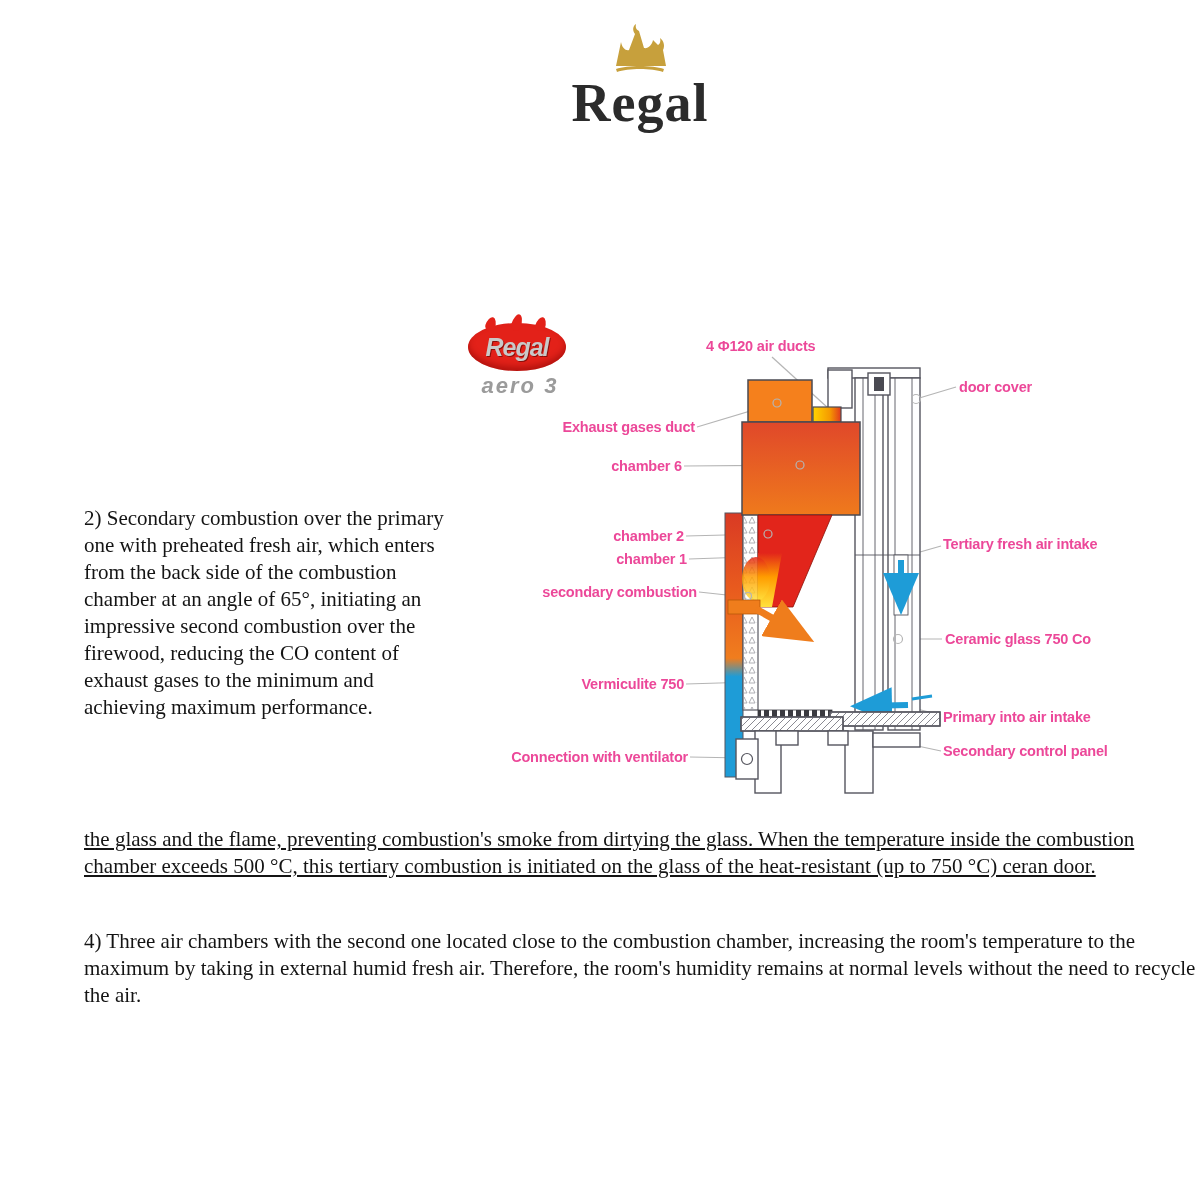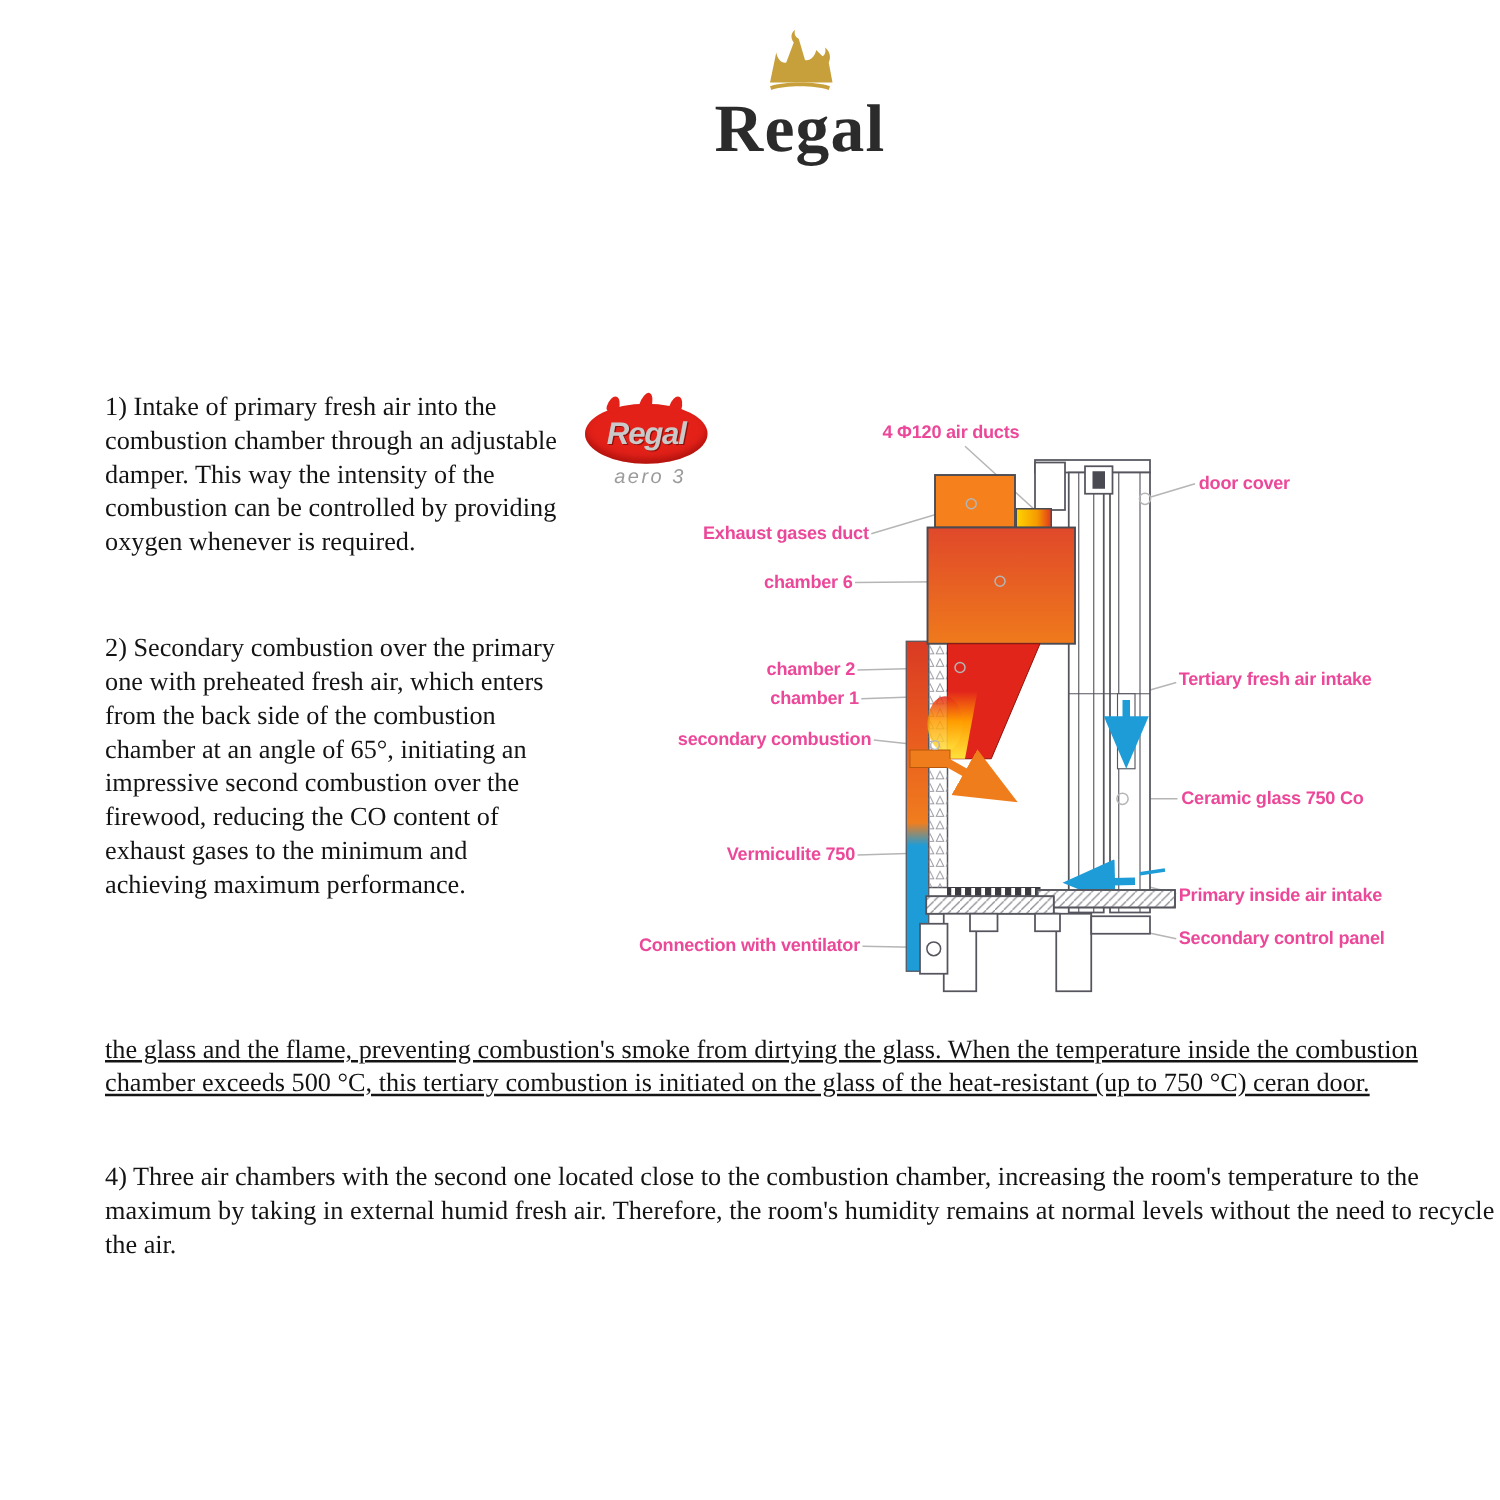--- a/index.html
+++ b/index.html
@@ -30,22 +30,22 @@
 
   
   #aero-logo{position:absolute;left:8px;top:8px;width:104px;height:78px;text-align:center;}
   #aero-oval{position:relative;width:98px;height:48px;background:#e32119;border-radius:50%;
              box-shadow:inset 0 -4px 6px rgba(120,0,0,.45);}
   #aero-name{position:absolute;left:0;top:10px;width:98px;font-family:"Liberation Sans", sans-serif;
              font-weight:bold;font-style:italic;font-size:25px;color:#c9c9c9;
              text-shadow:1px 1px 0 #8c0f0a;letter-spacing:-1px;}
   .flame{position:absolute;width:10px;height:14px;background:#e32119;border-radius:50% 50% 50% 50%/ 70% 70% 30% 30%;
          transform:rotate(18deg);}
-  #aero-model{margin-top:2px;font-family:"Liberation Sans", sans-serif;font-weight:normal;
-              font-style:italic;font-size:16px;color:#9b9b9b;letter-spacing:2px;}
+  #aero-model{margin-top:2px;font-family:"Liberation Sans", sans-serif;font-weight:bold;
+              font-style:italic;font-size:22px;color:#9b9b9b;letter-spacing:2px;}
 
   
   #lbl-airducts{left:246px;top:23px;}
   #lbl-doorcover{left:499px;top:64px;}
   #lbl-exhaust{right:540px;top:104px;}
   #lbl-chamber3{right:553px;top:143px;}
   #lbl-chamber2{right:551px;top:213px;}
   #lbl-chamber1{right:548px;top:236px;}
   #lbl-secondary{right:538px;top:269px;}
   #lbl-vermiculite{right:551px;top:361px;}
@@ -61,21 +61,20 @@
 <div id="page">
 
   <div id="brand">
     <svg id="crown" width="64" height="52" viewBox="0 0 64 52">
       <path d="M8 44 L13 20 C14 26 18 29 21 28 L27 12 C24 8 25 4 28 2 C27 6 29 8 31 9 L36 26 C40 27 44 23 45 18 L50 23 C52 22 53 19 52 16 C56 19 57 24 55 28 L58 44 Z" fill="#c7a03c"></path>
       <path d="M8 47 C20 43 44 43 56 47 L55 50 C44 46 20 46 9 50 Z" fill="#c7a03c"></path>
     </svg>
     <div id="brand-name">Regal</div>
   </div>
 
-  <div class="para" id="p1">1) Intake of primary fresh air into the combustion chamber through an adjustable damper. This way the intensity of the combustion can be controlled by providing oxygen whenever is required.</div>
   <div class="para" id="p2">2) Secondary combustion over the primary one with preheated fresh air, which enters from the back side of the combustion chamber at an angle of 65°, initiating an impressive second combustion over the firewood, reducing the CO content of exhaust gases to the minimum and achieving maximum performance.</div>
   <div class="para" id="p3b">the glass and the flame, preventing combustion's smoke from dirtying the glass. When the temperature inside the combustion chamber exceeds 500 °C, this tertiary combustion is initiated on the glass of the heat-resistant (up to 750 °C) ceran door.</div>
   <div class="para" id="p4">4) Three air chambers with the second one located close to the combustion chamber, increasing the room's temperature to the maximum by taking in external humid fresh air. Therefore, the room's humidity remains at normal levels without the need to recycle the air.</div>
 
   <div id="diagram">
 
     <div id="aero-logo">
       <div id="aero-oval">
         <span class="flame" style="left:18px;top:-6px;"></span>
         <span class="flame" style="left:44px;top:-9px;height:17px;"></span>
@@ -210,17 +209,17 @@
     <div class="dlabel" id="lbl-doorcover">door cover</div>
     <div class="dlabel r" id="lbl-exhaust">Exhaust gases duct</div>
     <div class="dlabel r" id="lbl-chamber3">chamber 6</div>
     <div class="dlabel r" id="lbl-chamber2">chamber 2</div>
     <div class="dlabel r" id="lbl-chamber1">chamber 1</div>
     <div class="dlabel r" id="lbl-secondary">secondary combustion</div>
     <div class="dlabel r" id="lbl-vermiculite">Vermiculite 750</div>
     <div class="dlabel r" id="lbl-connection">Connection with ventilator</div>
     <div class="dlabel" id="lbl-tertiary">Tertiary fresh air intake</div>
     <div class="dlabel" id="lbl-ceramic">Ceramic glass 750 Co</div>
-    <div class="dlabel" id="lbl-primary">Primary inside air intake</div>
+    <div class="dlabel" id="lbl-primary">Primary into air intake</div>
     <div class="dlabel" id="lbl-ventpanel">Secondary control panel</div>
   </div>
 
 </div>
 
 </body></html>

